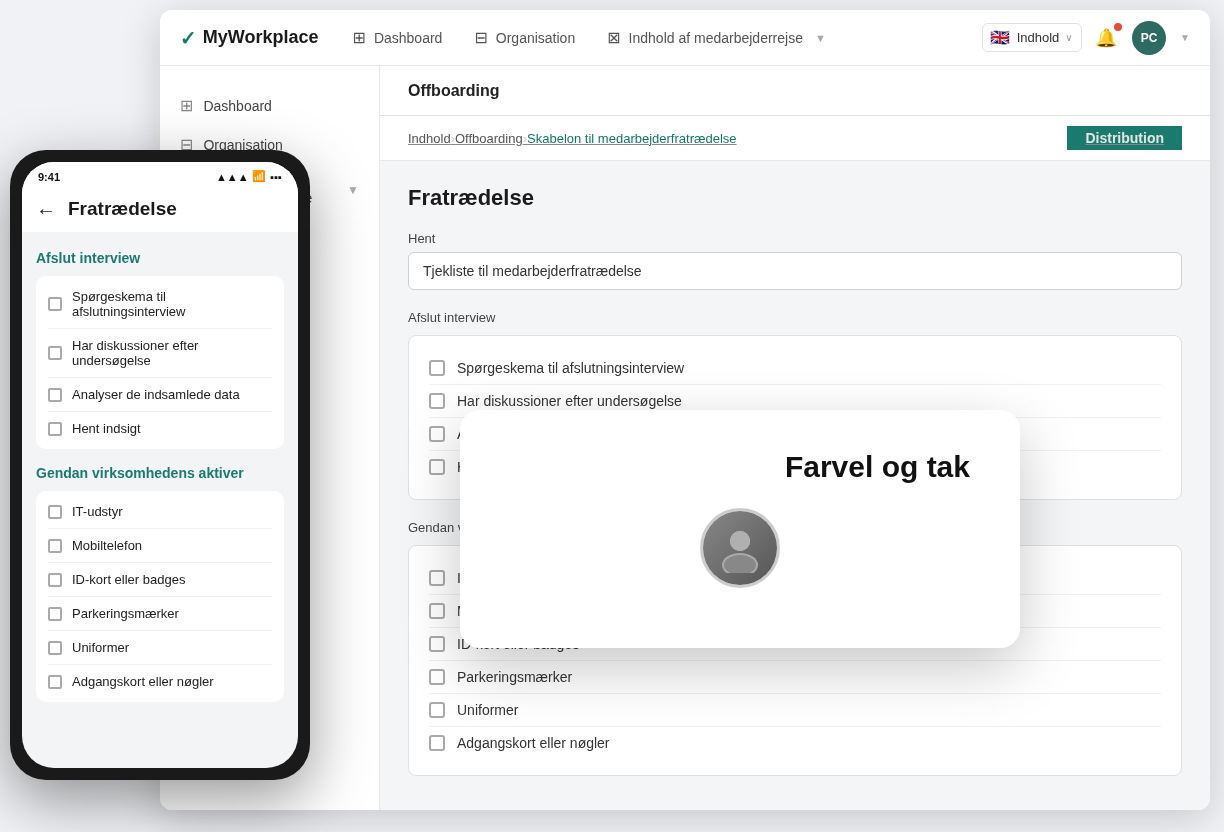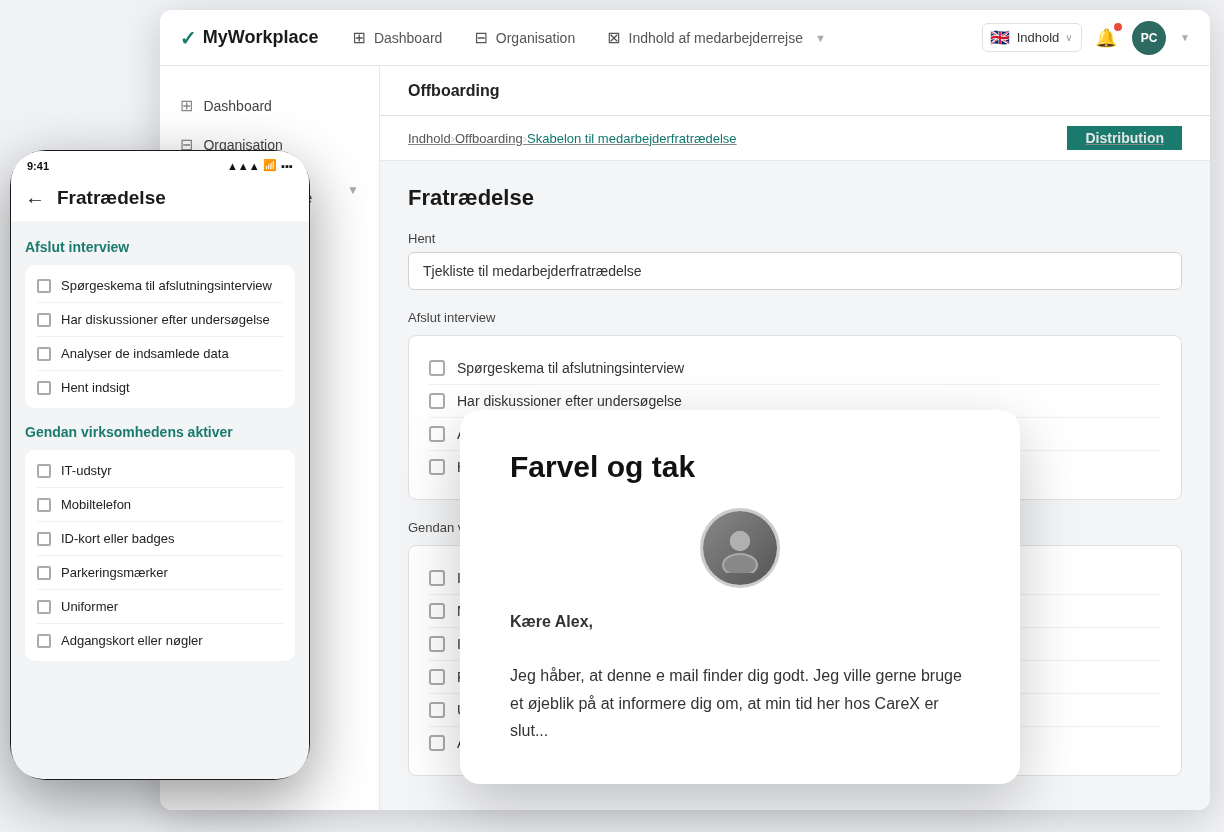--- a/index.html
+++ b/index.html
@@ -268,21 +268,21 @@
 
     
     .mobile-phone {
       position: absolute;
       left: 10px;
       top: 150px;
       width: 300px;
       height: 630px;
       background: #1a1a1a;
       border-radius: 36px;
-      padding: 1px;
+      padding: 12px;
       box-shadow: 0 20px 60px rgba(0,0,0,0.4);
       z-index: 10;
     }
     .mobile-screen {
       width: 100%;
       height: 100%;
       background: #f3f4f6;
       border-radius: 32px;
       overflow: hidden;
       display: flex;
@@ -363,21 +363,21 @@
     .popup-card {
       position: absolute;
       left: 460px;
       top: 410px;
       width: 560px;
       background: #fff;
       border-radius: 20px;
       box-shadow: 0 20px 60px rgba(0,0,0,0.22);
       z-index: 20;
       padding: 40px 50px;
-      text-align: left;
+      text-align: right;
     }
     .popup-title {
       font-size: 30px;
       font-weight: 800;
       color: #111;
       margin-bottom: 24px;
     }
     .popup-avatar {
       width: 80px;
       height: 80px;
@@ -617,17 +617,13 @@
     <div class="popup-avatar-inner">
 
       <svg width="50" height="50" viewBox="0 0 50 50" fill="none" xmlns="http://www.w3.org/2000/svg">
         <circle cx="25" cy="18" r="10" fill="#ccc"></circle>
         <ellipse cx="25" cy="42" rx="18" ry="12" fill="#aaa"></ellipse>
         <circle cx="25" cy="18" r="10" fill="#b0b0b0"></circle>
         <ellipse cx="25" cy="42" rx="16" ry="10" fill="#888"></ellipse>
       </svg>
     </div>
   </div>
-  <div class="popup-greeting">
-    <strong>Kære Alex,</strong><br><br>
-    <span>Jeg håber, at denne e mail finder dig godt. Jeg ville gerne bruge et øjeblik på at informere dig om, at min tid her hos CareX er slut...</span>
-  </div>
 </div>
 
 </body></html>

